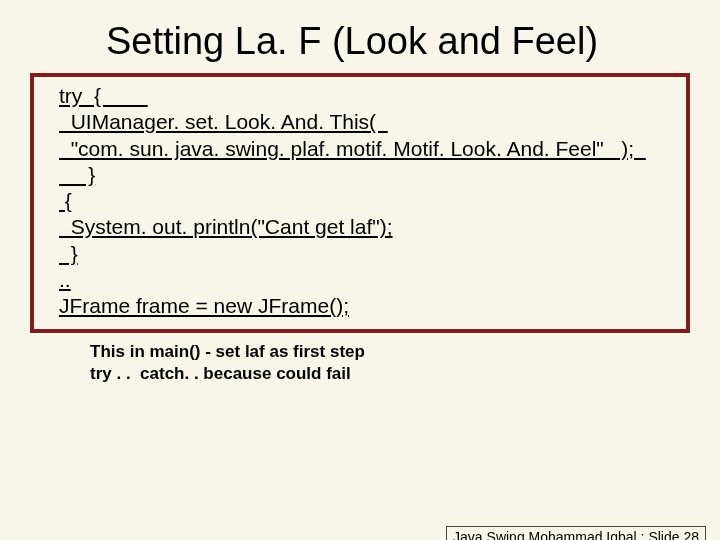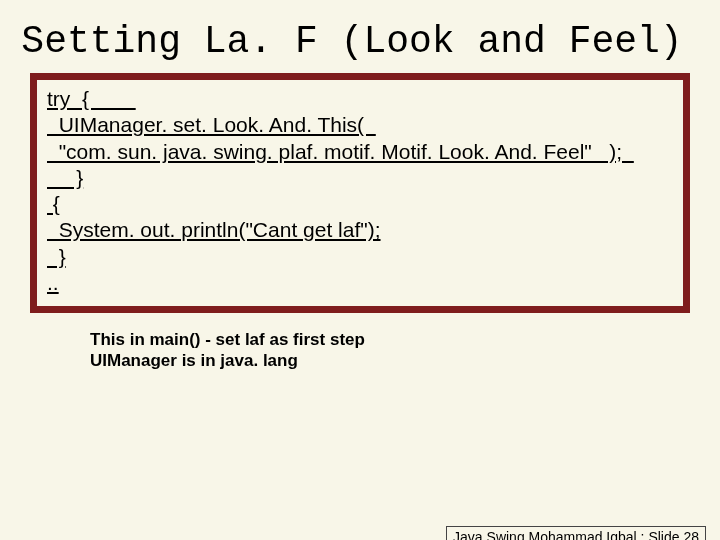--- a/index.html
+++ b/index.html
@@ -16,38 +16,38 @@
     height: 540px;
     position: relative;
     box-sizing: border-box;
   }
   .title {
     font-size: 38px;
     font-weight: 400;
     text-align: center;
     margin: 20px 16px 10px 0;
     color: #000;
-    font-family: Liberation Mono, monospace;
+    font-family: Liberation Sans, sans-serif;
   }
   .code-box {
     margin: 10px 30px 0 30px;
-    border: 7px solid #7f1d1d;
-    padding: 6px 10px 10px 10px;
+    border: 4px solid #7f1d1d;
+    padding: 6px 10px 10px 25px;
     background: transparent;
   }
   .code-line {
     font-size: 21px;
     line-height: 1.25;
     color: #000;
     text-decoration: underline;
     font-family: Arial, Helvetica, sans-serif;
     white-space: pre;
   }
   .notes {
-    margin: 16px 0 0 90px;
+    margin: 8px 0 0 90px;
     font-size: 17px;
     font-weight: bold;
     line-height: 1.25;
     color: #000;
     font-family: Arial, Helvetica, sans-serif;
   }
   .notes div {
     white-space: pre;
   }
   .footer {
@@ -71,22 +71,23 @@
 
   <div class="code-box">
     <div class="code-line">try  {        </div>
     <div class="code-line">  UIManager. set. Look. And. This(  </div>
     <div class="code-line">  "com. sun. java. swing. plaf. motif. Motif. Look. And. Feel"   );  </div>
     <div class="code-line">     }</div>
     <div class="code-line"> {</div>
     <div class="code-line">  System. out. println("Cant get laf");</div>
     <div class="code-line">  }</div>
     <div class="code-line">..</div>
+    <div class="code-line">JFrame frame = new JFrame();</div>
   </div>
 
   <div class="notes">
     <div>This in main() - set laf as first step</div>
-    <div>UIManager is in java. lang</div>
+    <div>try . .  catch. . because could fail</div>
   </div>
 
   <div class="footer">Java Swing Mohammad Iqbal : Slide 28</div>
 
 </div>
 
 </body></html>

